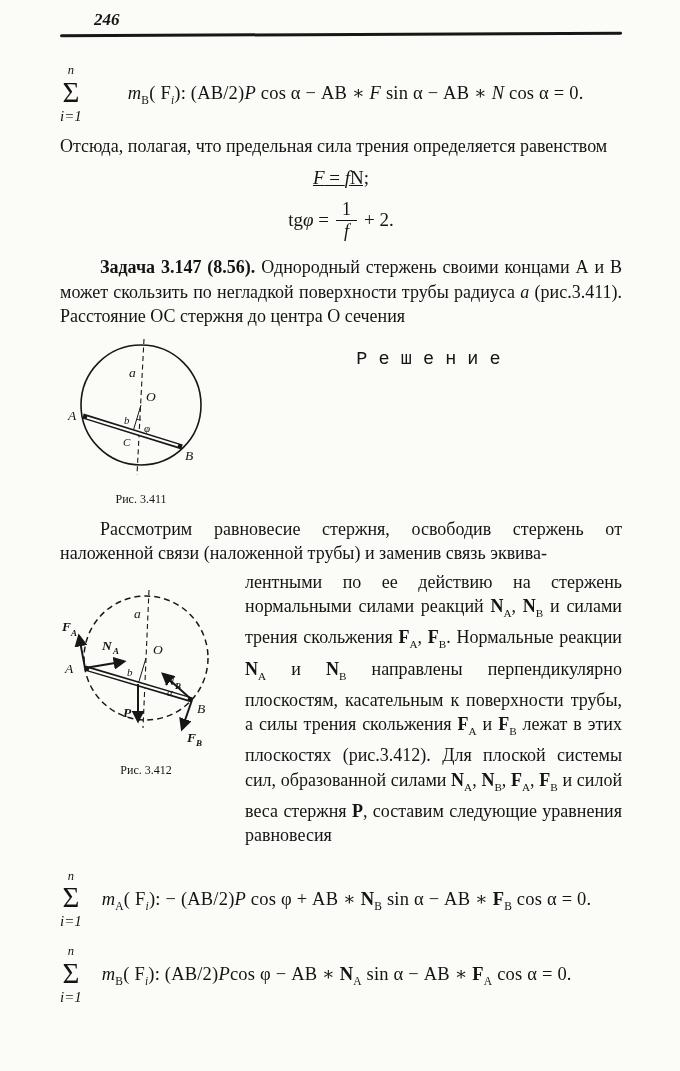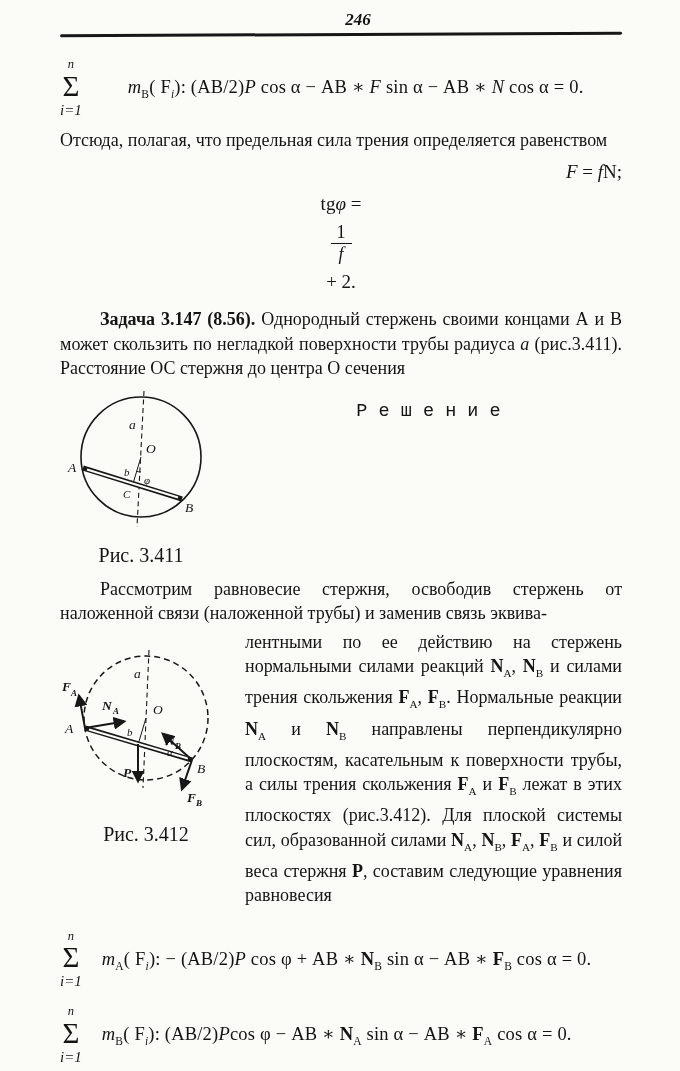--- a/index.html
+++ b/index.html
@@ -7,50 +7,50 @@
   body {
     width: 680px; height: 1071px;
     background: #fbfbf8;
     color: #141414;
     font-family: "Liberation Serif", "DejaVu Serif", serif;
     overflow: hidden;
   }
   .page { padding: 10px 58px 0 60px; }
 
   
-  .page-header { margin-bottom: 22px; text-align: center; }
+  .page-header { margin-bottom: 28px; }
   .page-number { font-weight: bold; font-style: italic; font-size: 17px; padding-left: 34px; }
   .header-rule { height: 3px; background: #171717; margin-top: 3px; border-radius: 2px; transform: rotate(-0.25deg); }
 
   
   .equation { display: flex; align-items: center; font-size: 18.5px; margin: 6px 0 10px 0; }
   .equation.gap-lg .sigma { margin-right: 46px; }
   .sigma { display: flex; flex-direction: column; align-items: center; line-height: 1; margin-right: 20px; }
   .sig-top { font-size: 12.5px; font-style: italic; margin-bottom: 1px; }
   .sig-mid { font-size: 29px; }
   .sig-bot { font-size: 15px; font-style: italic; margin-top: 2px; }
   .eq-body { letter-spacing: 0.2px; }
   sub { font-size: 0.62em; }
 
   
   .para { font-size: 18px; line-height: 24.5px; text-align: justify; margin: 4px 0; }
   .indent { text-indent: 40px; }
-  .center-line { text-align: right; font-size: 19px; margin: 9px 0 5px 0; }
+  .center-line { text-align: center; font-size: 19px; margin: 9px 0 5px 0; text-decoration: underline; }
   .find-word { font-size: 18px; margin: 4px 0 2px 0; }
-  .center-eq { display: flex; justify-content: center; align-items: center; gap: 7px; font-size: 19px; margin: 10px 0 14px 0; flex-direction: column; }
+  .center-eq { display: flex; justify-content: center; align-items: center; gap: 7px; font-size: 19px; margin: 10px 0 14px 0; }
   .frac { display: inline-flex; flex-direction: column; align-items: center; line-height: 1.12; font-size: 18px; }
   .frac .num { padding: 0 6px 1px 6px; border-bottom: 1.6px solid #141414; }
   .task-title { font-weight: bold; }
 
   
   .figrow { display: flex; align-items: flex-start; margin-top: 4px; }
   .figcol { flex: none; display: flex; flex-direction: column; align-items: center; }
   .figcol.w1 { width: 162px; }
   .figcol.w2 { width: 172px; }
-  .figcap { font-size: 20px; margin-top: 7px; }
+  .figcap { font-size: 12px; margin-top: 7px; }
   .figtext { flex: 1; padding-left: 13px; }
   .solution-heading { text-align: center; font-size: 18.5px; margin-top: 16px; font-family: Liberation Mono, monospace; }
 
   
   .outline { fill: none; stroke: #171717; stroke-width: 1.6; }
   .dash { stroke: #171717; stroke-width: 1.1; stroke-dasharray: 5 3.5; }
   .dash-c { fill: none; stroke: #171717; stroke-width: 1.5; stroke-dasharray: 6 4; }
   .thin { fill: none; stroke: #171717; stroke-width: 1; }
   .rod { stroke: #171717; stroke-width: 5; }
   .rod-core { stroke: #fbfbf8; stroke-width: 2.2; }

